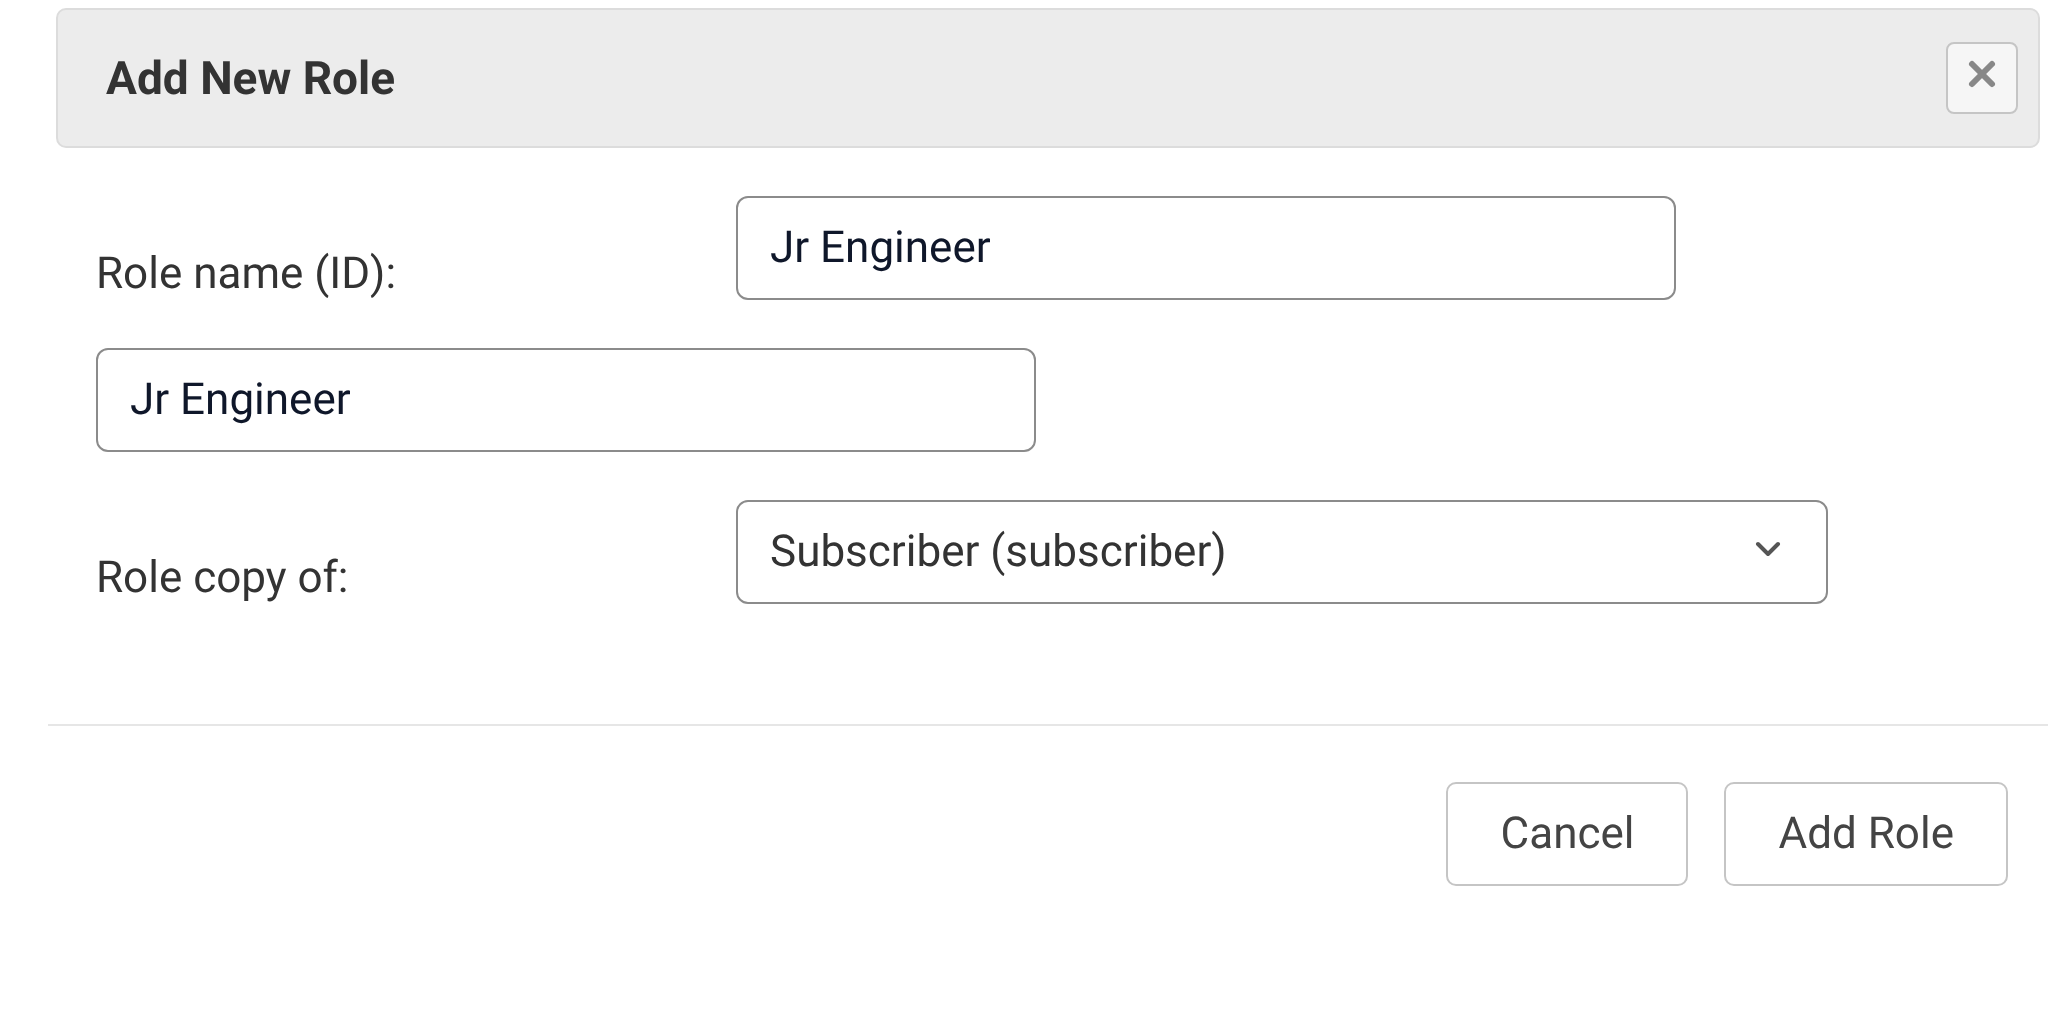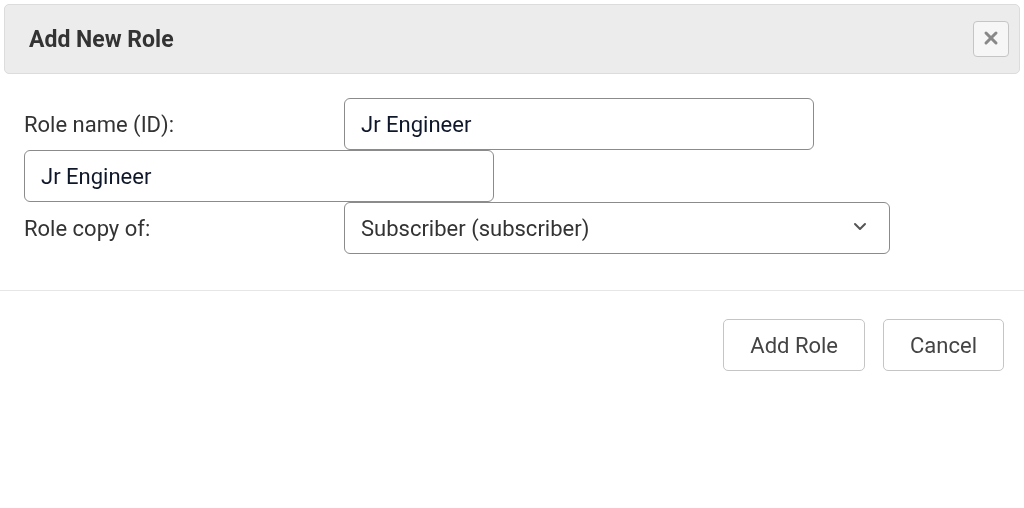--- a/index.html
+++ b/index.html
@@ -8,20 +8,21 @@
       padding: 0;
     }
     body {
       font-family: -apple-system, BlinkMacSystemFont, "Segoe UI", Roboto, "Helvetica Neue", Arial, sans-serif;
       background: #fff;
       width: 1024px;
       height: 508px;
     }
     .dialog {
       width: 100%;
+      padding-left: 24px;
     }
     .dialog-header {
       background: #ececec;
       border: 1px solid #dcdcdc;
       border-radius: 5px;
       padding: 16px 10px 16px 24px;
       display: flex;
       justify-content: space-between;
       align-items: center;
       margin: 4px;
@@ -43,21 +44,22 @@
       cursor: pointer;
       color: #888;
       font-size: 20px;
       font-weight: 700;
     }
     .dialog-body {
       padding: 20px 24px 8px 24px;
     }
     .form-row {
       display: flex;
-      align-items: center;
+      align-items: flex-end;
+      margin-bottom: 24px;
     }
     .form-label {
       width: 320px;
       font-size: 22px;
       color: #333;
       flex-shrink: 0;
     }
     .form-input {
       width: 470px;
       height: 52px;
@@ -157,16 +159,16 @@
             <polyline points="5 8 10 13 15 8"></polyline>
           </svg>
         </span>
       </div>
     </div>
   </div>
 
   <hr class="dialog-divider">
 
   <div class="dialog-footer">
+    <button class="btn">Cancel</button>
     <button class="btn">Add Role</button>
-    <button class="btn">Cancel</button>
   </div>
 </div>
 
 </body></html>

